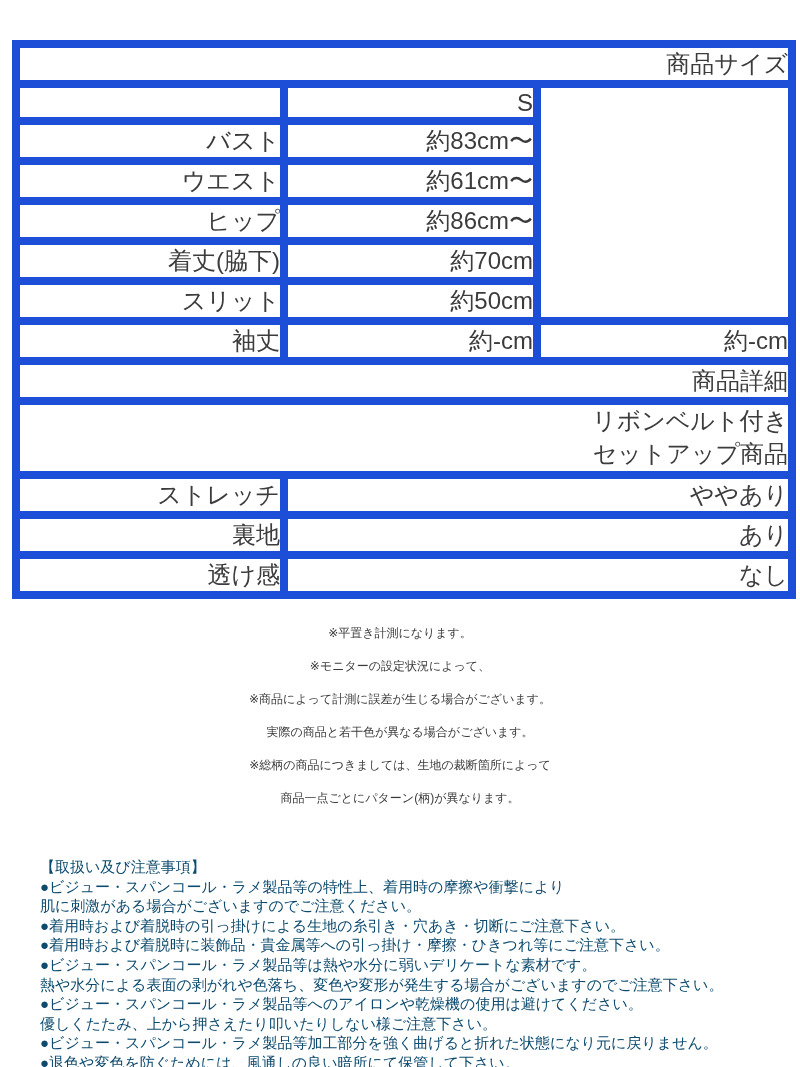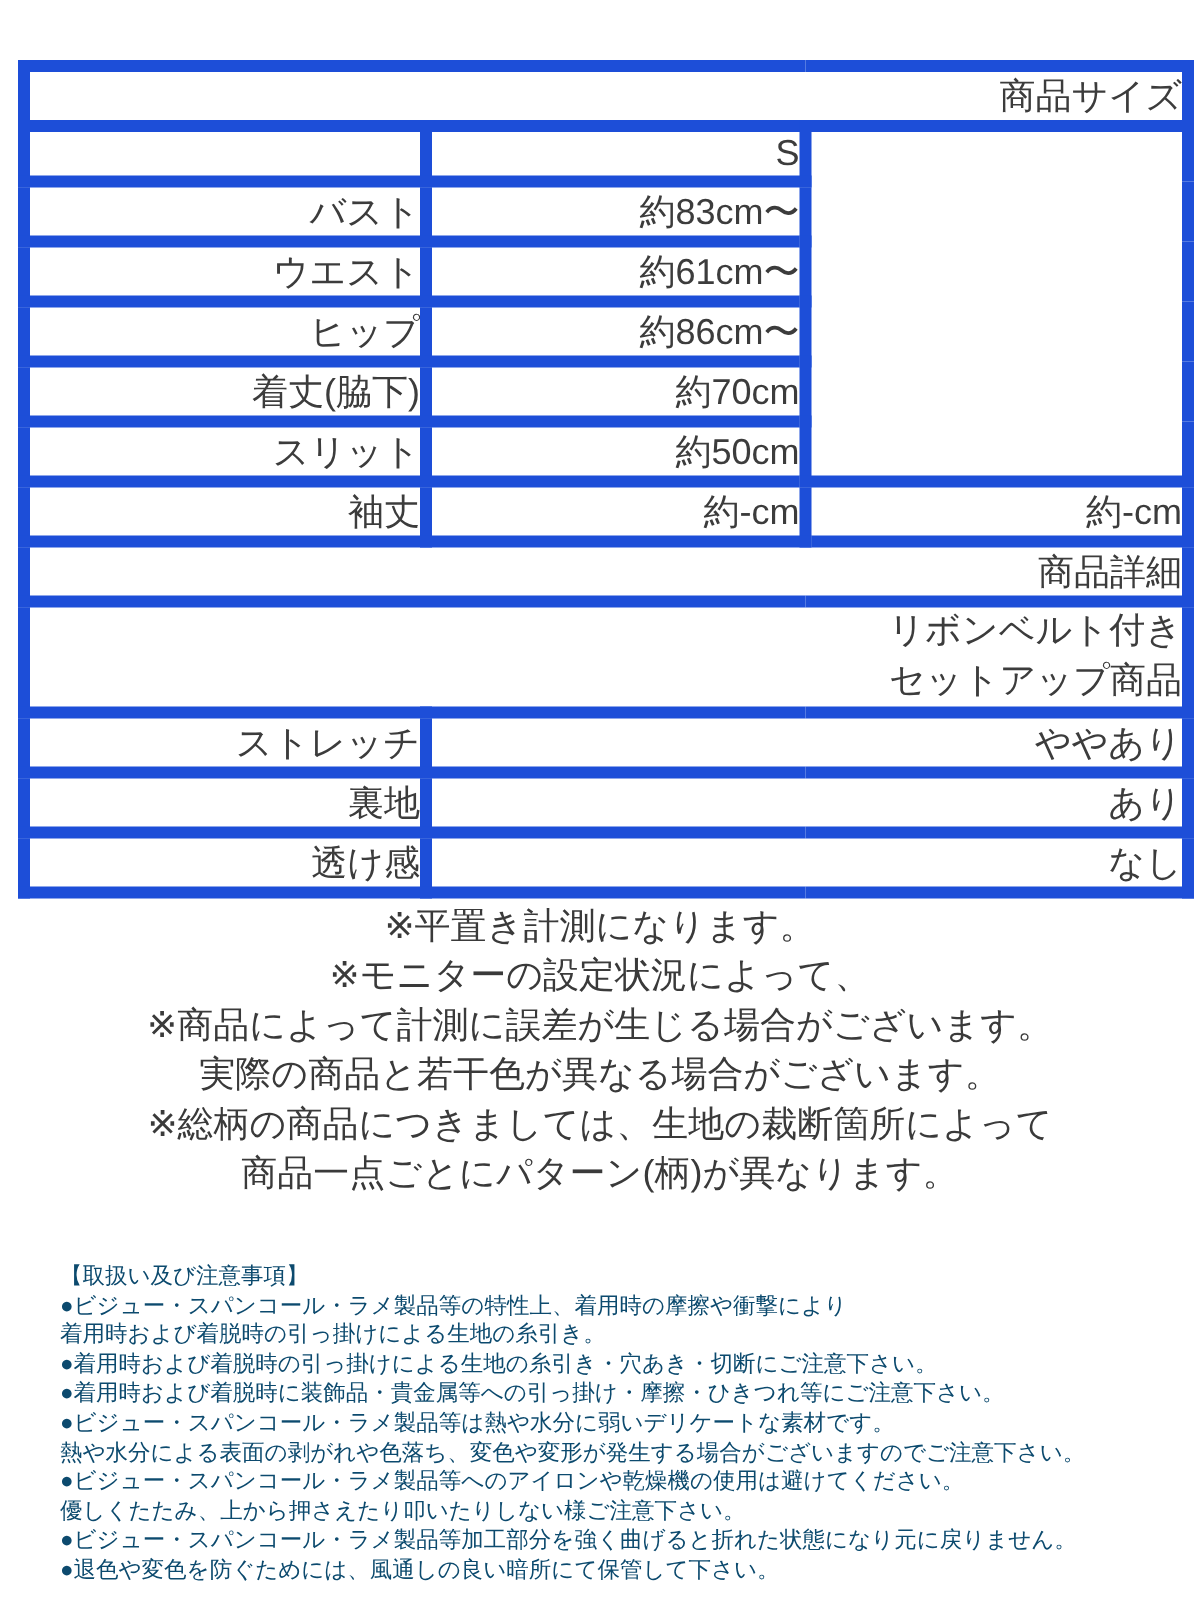--- a/index.html
+++ b/index.html
@@ -32,23 +32,23 @@
     color: #3c3c3c;
     padding: 0;
     overflow: hidden;
     white-space: nowrap;
   }
   tr.r   { height: 37px; }
   tr.r-hdr { height: 36px; }
   tr.r-details { height: 74px; font-family: Liberation Serif, serif; }
   td.details-cell { line-height: 33px; }
   .notes {
-    margin-top: 2px;
+    margin-top: 18px;
     text-align: center;
-    font-size: 24px;
+    font-size: 12px;
     line-height: 33px;
     color: #3a3a3a;
   }
   .handling {
     margin: 42px 36px 0 40px;
     font-size: 15px;
     line-height: 19.6px;
     color: #0c4a6e;
     text-align: left;
   }
@@ -129,21 +129,21 @@
     <div>※モニターの設定状況によって、</div>
     <div>※商品によって計測に誤差が生じる場合がございます。</div>
     <div>実際の商品と若干色が異なる場合がございます。</div>
     <div>※総柄の商品につきましては、生地の裁断箇所によって</div>
     <div>商品一点ごとにパターン(柄)が異なります。</div>
   </div>
 
   <div class="handling">
     <div class="h-title">【取扱い及び注意事項】</div>
     <div class="h-line">●ビジュー・スパンコール・ラメ製品等の特性上、着用時の摩擦や衝撃により</div>
-    <div class="h-line">着用時および着脱時の引っ掛けによる生地の糸引き。</div>
+    <div class="h-line">肌に刺激がある場合がございますのでご注意ください。</div>
     <div class="h-line">●着用時および着脱時の引っ掛けによる生地の糸引き・穴あき・切断にご注意下さい。</div>
     <div class="h-line">●着用時および着脱時に装飾品・貴金属等への引っ掛け・摩擦・ひきつれ等にご注意下さい。</div>
     <div class="h-line">●ビジュー・スパンコール・ラメ製品等は熱や水分に弱いデリケートな素材です。</div>
     <div class="h-line">熱や水分による表面の剥がれや色落ち、変色や変形が発生する場合がございますのでご注意下さい。</div>
     <div class="h-line">●ビジュー・スパンコール・ラメ製品等へのアイロンや乾燥機の使用は避けてください。</div>
     <div class="h-line">優しくたたみ、上から押さえたり叩いたりしない様ご注意下さい。</div>
     <div class="h-line">●ビジュー・スパンコール・ラメ製品等加工部分を強く曲げると折れた状態になり元に戻りません。</div>
     <div class="h-line">●退色や変色を防ぐためには、風通しの良い暗所にて保管して下さい。</div>
   </div>
 

